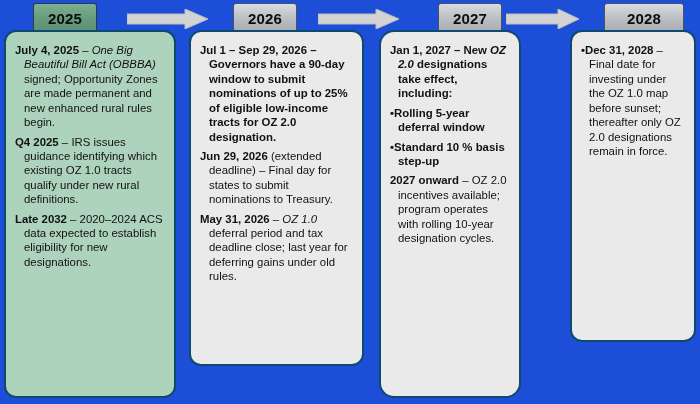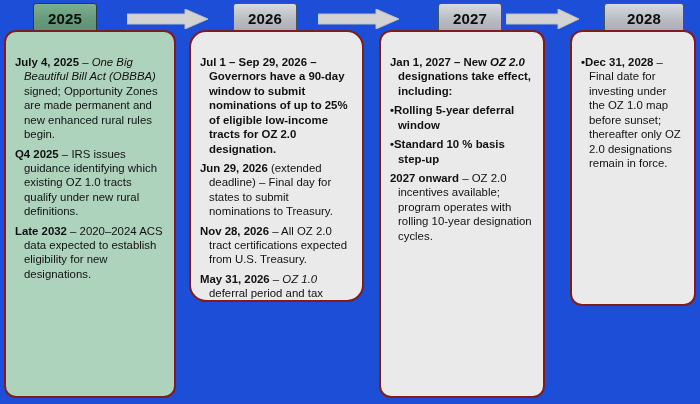--- a/index.html
+++ b/index.html
@@ -46,24 +46,24 @@
   .flow-arrow {
     position: absolute;
     top: 9px;
     z-index: 3;
   }
 
   
   .panel {
     position: absolute;
     top: 30px;
-    border: 2px solid #7f1d1d;
+    border: 2px solid #0c4a6e;
     border-radius: 12px;
     box-sizing: border-box;
-    padding: 23px 9px 8px 9px;
+    padding: 11px 9px 8px 9px;
     overflow: hidden;
     z-index: 5;
   }
   .panel.green {
     background: #aed3bc;
   }
   .panel.gray {
     background: #eaeaea;
   }
 
@@ -129,31 +129,30 @@
       <polygon points="0,5 52,5 52,0 73,10 52,20 52,15 0,15" fill="#d3d3d3" stroke="#bdbdbd" stroke-width="1"></polygon>
     </svg>
   </div>
 
   <div class="panel green p1" style="left:4px; width:172px; height:368px;">
       <div class="entry"><span class="lead">July 4, 2025</span><span> – </span><span class="ital">One Big Beautiful Bill Act (OBBBA)</span><span> signed; Opportunity Zones are made permanent and new enhanced rural rules begin.</span></div>
       <div class="entry"><span class="lead">Q4 2025</span><span> – </span><span>IRS issues guidance identifying which existing OZ 1.0 tracts qualify under new rural definitions.</span></div>
       <div class="entry"><span class="lead">Late 2032</span><span> – </span><span>2020–2024 ACS data expected to establish eligibility for new designations.</span></div>
     </div>
 
-  <div class="panel gray p2" style="left:189px; width:175px; height:272px;border-radius:17px;">
+  <div class="panel gray p2" style="left:189px; width:175px; height:336px;">
       <div class="entry bold-body"><span class="lead">Jul 1 – Sep 29, 2026</span><span> – </span><span>Governors have a 90-day window to submit nominations of up to 25% of eligible low-income tracts for OZ 2.0 designation.</span></div>
       <div class="entry"><span class="lead">Jun 29, 2026</span><span> </span><span>(extended deadline) – Final day for states to submit nominations to Treasury.</span></div>
-      <div class="entry"><span class="lead">Nov 28, 2026</span><span> – </span><span>All OZ 2.0 tract certifications expected from U.S. Treasury.</span></div>
       <div class="entry"><span class="lead">May 31, 2026</span><span> – </span><span class="ital">OZ 1.0</span><span> deferral period and tax deadline close; last year for deferring gains under old rules.</span></div>
     </div>
 
-  <div class="panel gray p3" style="left:379px; width:166px; height:368px;">
+  <div class="panel gray p3" style="left:379px; width:142px; height:368px;border-radius:15px;">
       <div class="entry bold-body"><span class="lead">Jan 1, 2027</span><span> – </span><span>New </span><span class="ital">OZ 2.0</span><span> designations take effect, including:</span></div>
       <div class="entry bulleted bold-body"><span class="bullet">•</span><span>Rolling 5-year deferral window</span></div>
       <div class="entry bulleted bold-body"><span class="bullet">•</span><span>Standard 10 % basis step-up</span></div>
       <div class="entry"><span class="lead">2027 onward</span><span> – </span><span>OZ 2.0 incentives available; program operates with rolling 10-year designation cycles.</span></div>
     </div>
 
-  <div class="panel gray p4" style="left:570px; width:126px; height:276px;">
+  <div class="panel gray p4" style="left:570px; width:126px; height:312px;">
       <div class="entry bulleted"><span class="bullet">•</span><span class="lead">Dec 31, 2028</span><span> – </span><span>Final date for investing under the OZ 1.0 map before sunset; thereafter only OZ 2.0 designations remain in force.</span></div>
     </div>
 
 </div>
 
 </body></html>

